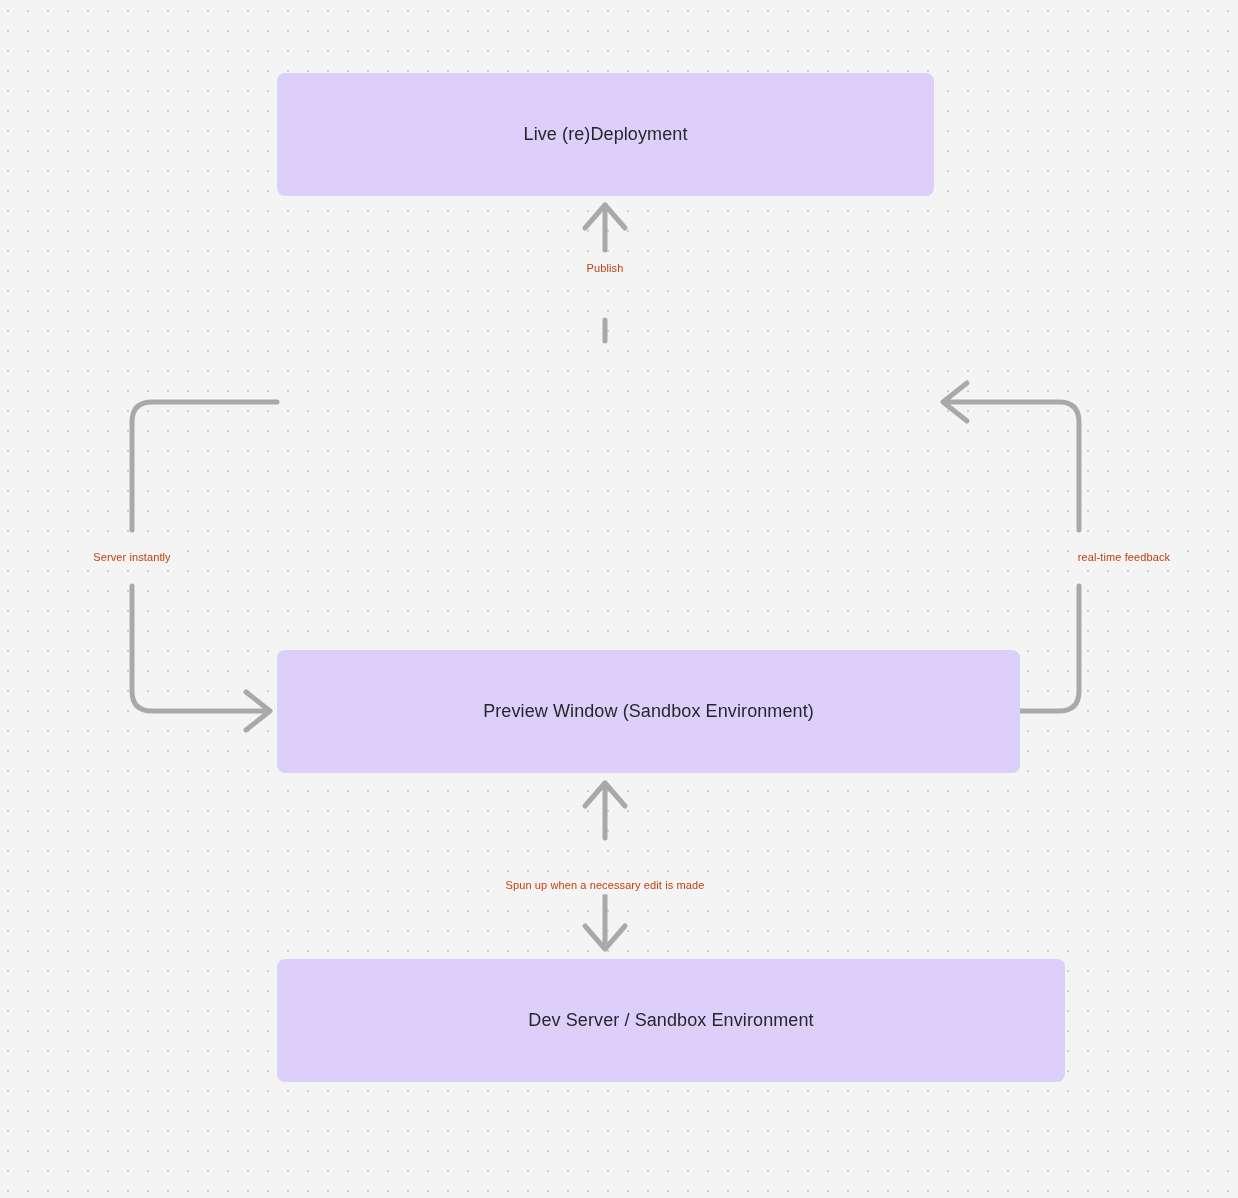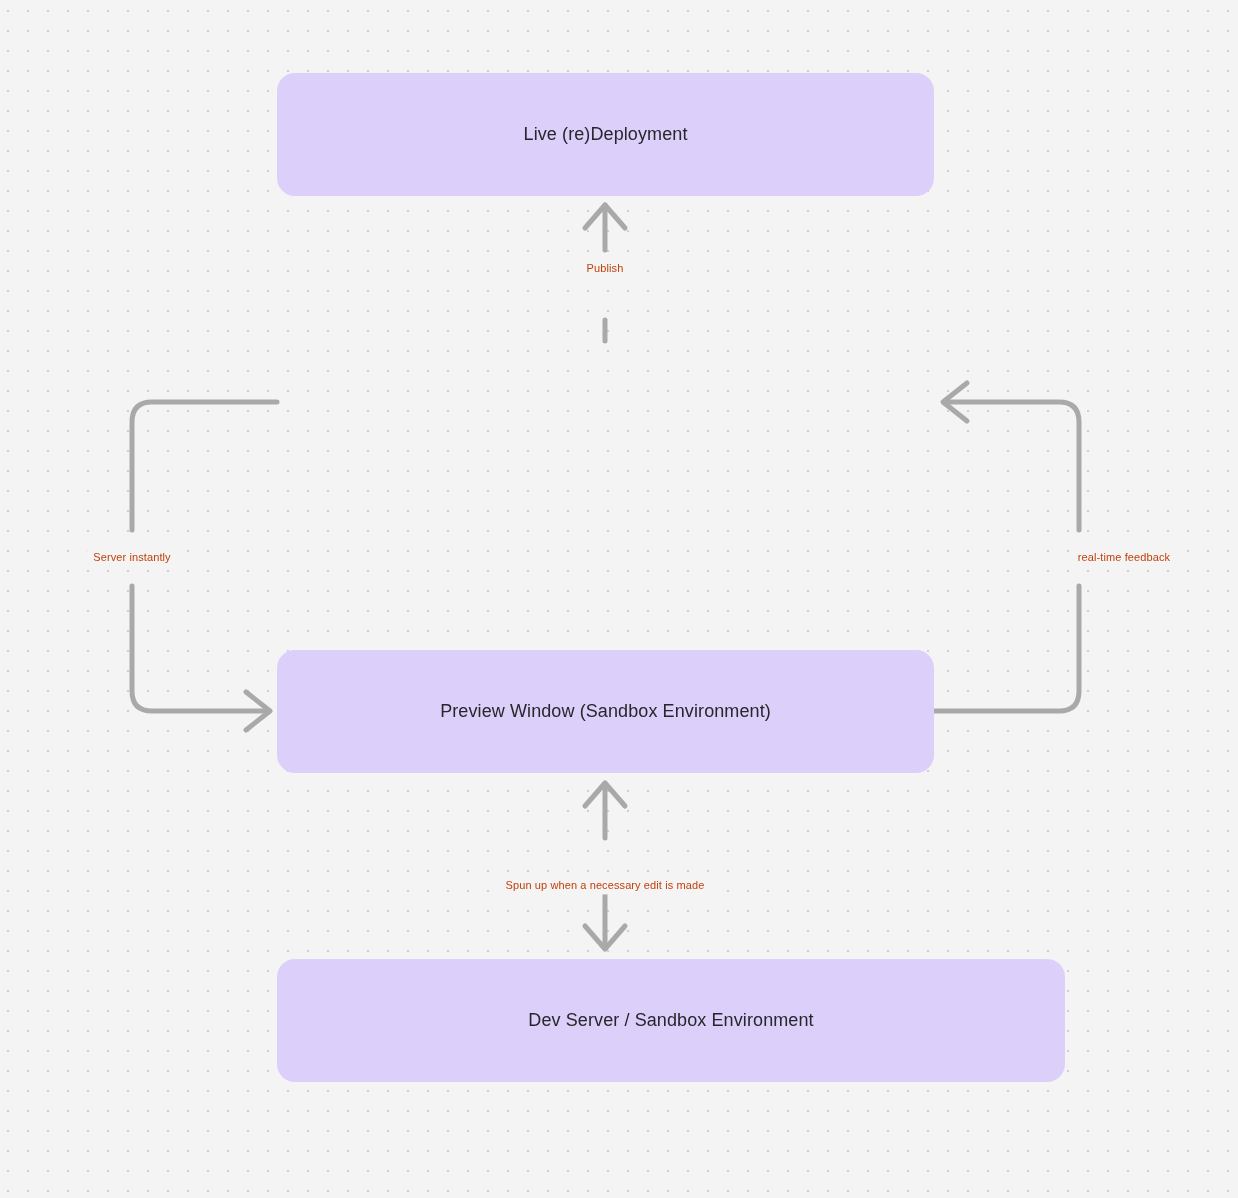--- a/index.html
+++ b/index.html
@@ -27,21 +27,21 @@
     position: absolute;
     left: 0;
     top: 0;
     width: 1238px;
     height: 1198px;
   }
   .node {
     position: absolute;
     box-sizing: border-box;
     background-color: #dcd0fb;
-    border-radius: 18px;
+    border-radius: 8px;
     display: flex;
     align-items: center;
     justify-content: center;
     text-align: center;
     color: #27262b;
     font-size: 18px;
     line-height: 1.3;
     letter-spacing: 0.1px;
     padding: 0 18px;
   }
@@ -93,21 +93,21 @@
       </g>
 
     </g>
   </svg>
 
   <div class="node" style="left:277px; top:73px; width:657px; height:123px;">
     <span>Live (re)Deployment</span>
   </div>
 
 
-  <div class="node" style="left:277px; top:650px; width:657px; height:123px;text-align:right;">
+  <div class="node" style="left:277px; top:650px; width:743px; height:123px;text-align:right;">
     <span>Preview Window (Sandbox Environment)</span>
   </div>
 
   <div class="node" style="left:277px; top:959px; width:788px; height:123px;">
     <span>Dev Server / Sandbox Environment</span>
   </div>
 
   <div class="edge-label lbl-center" style="left:605px; top:269px;">Publish</div>
 
   <div class="edge-label lbl-center" style="left:132px; top:558px;">Server instantly</div>

